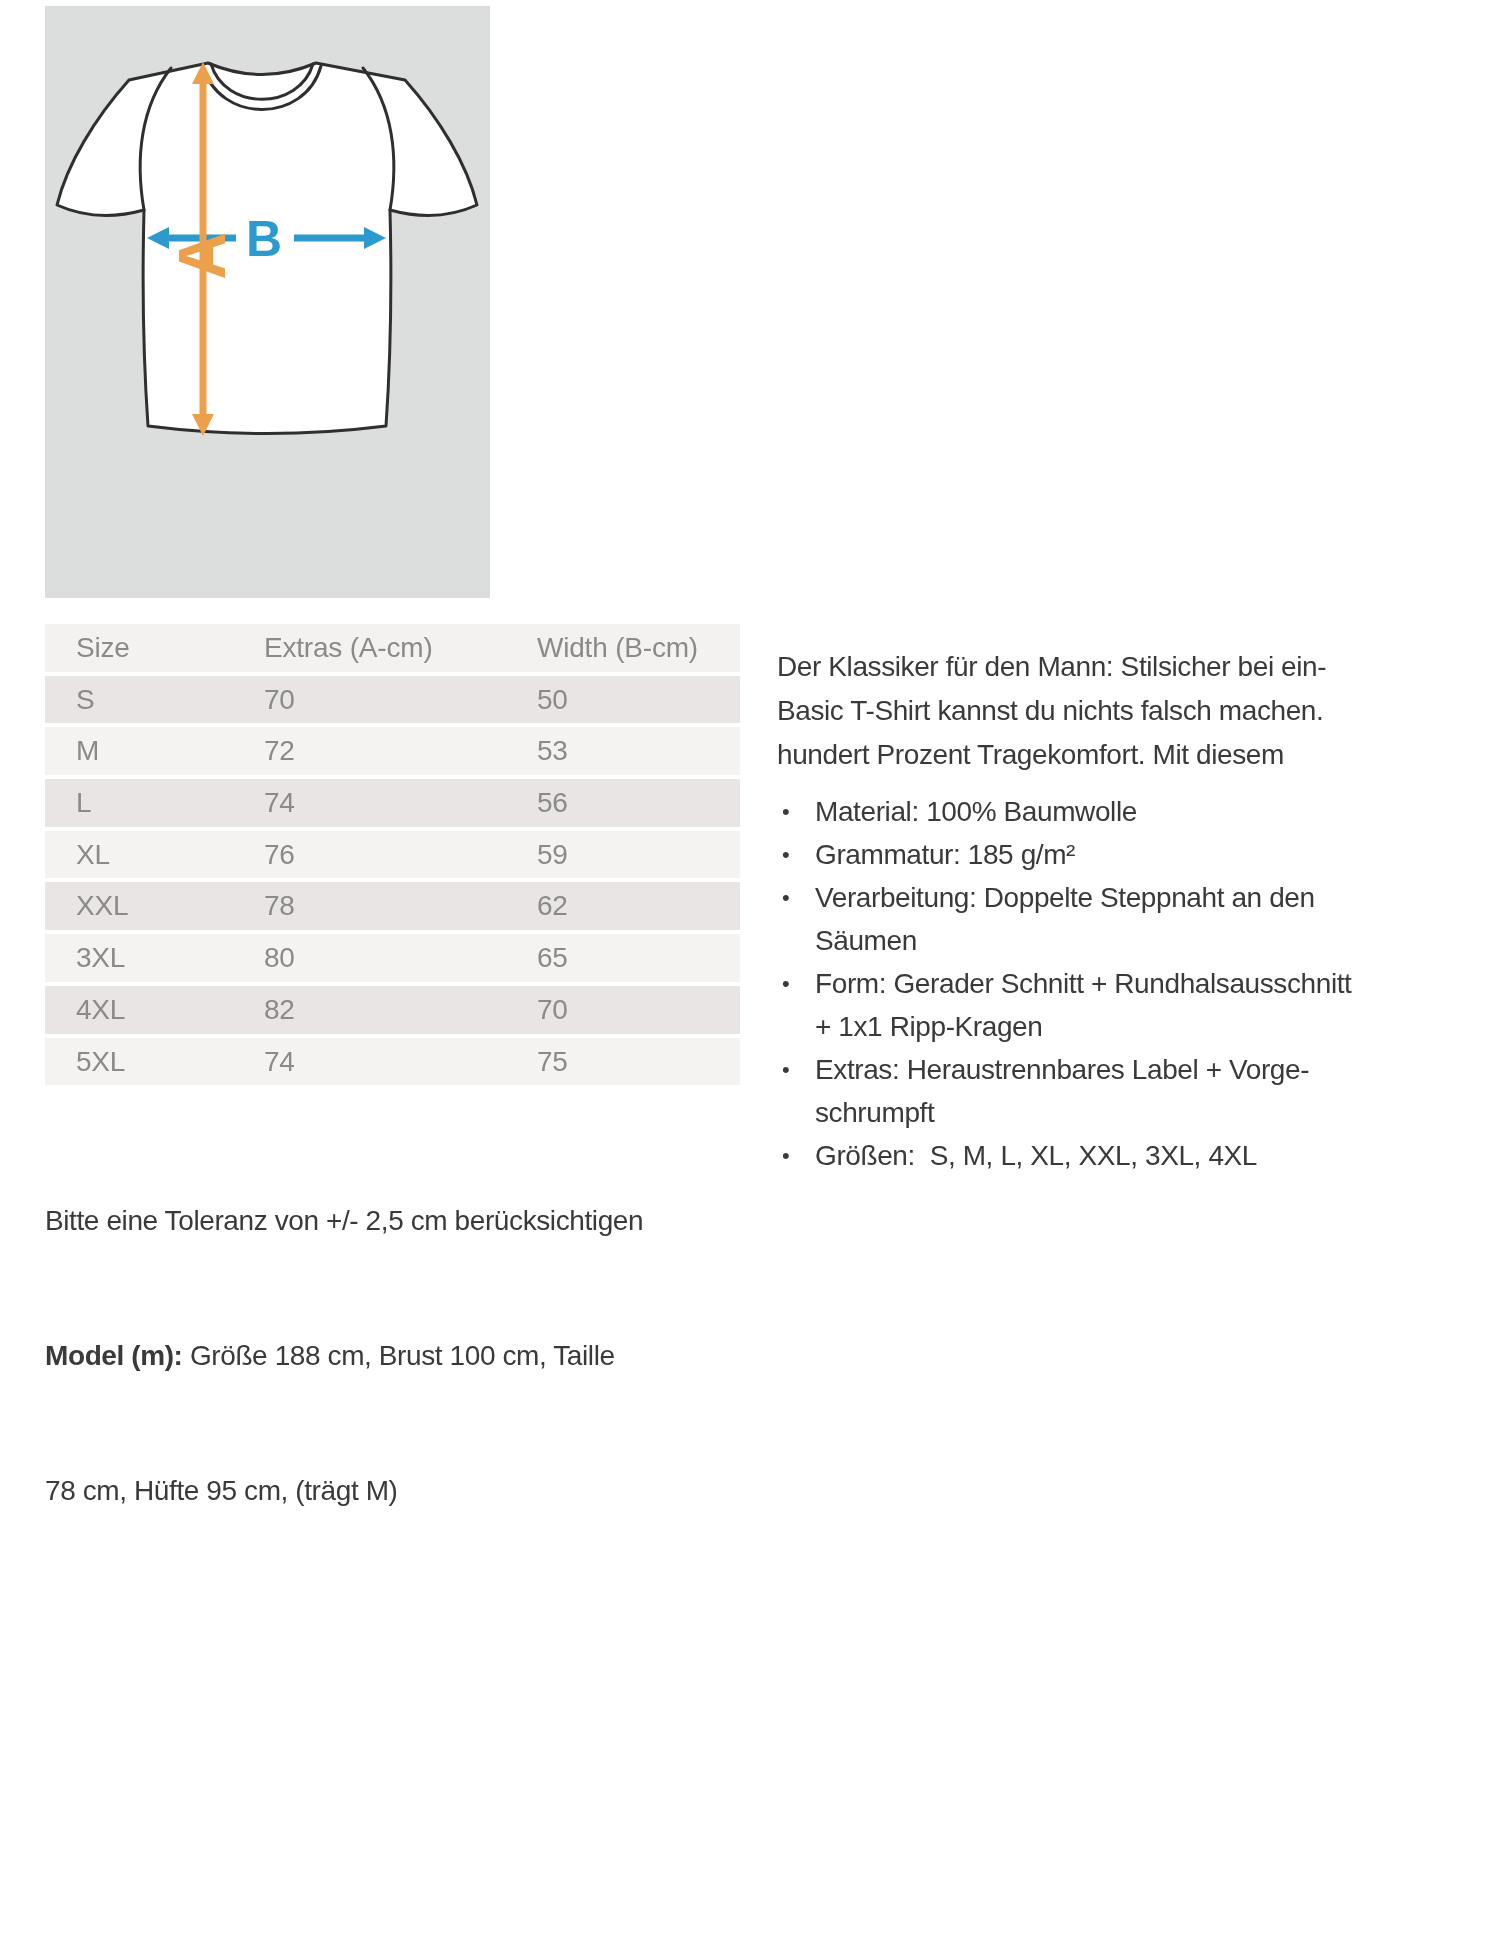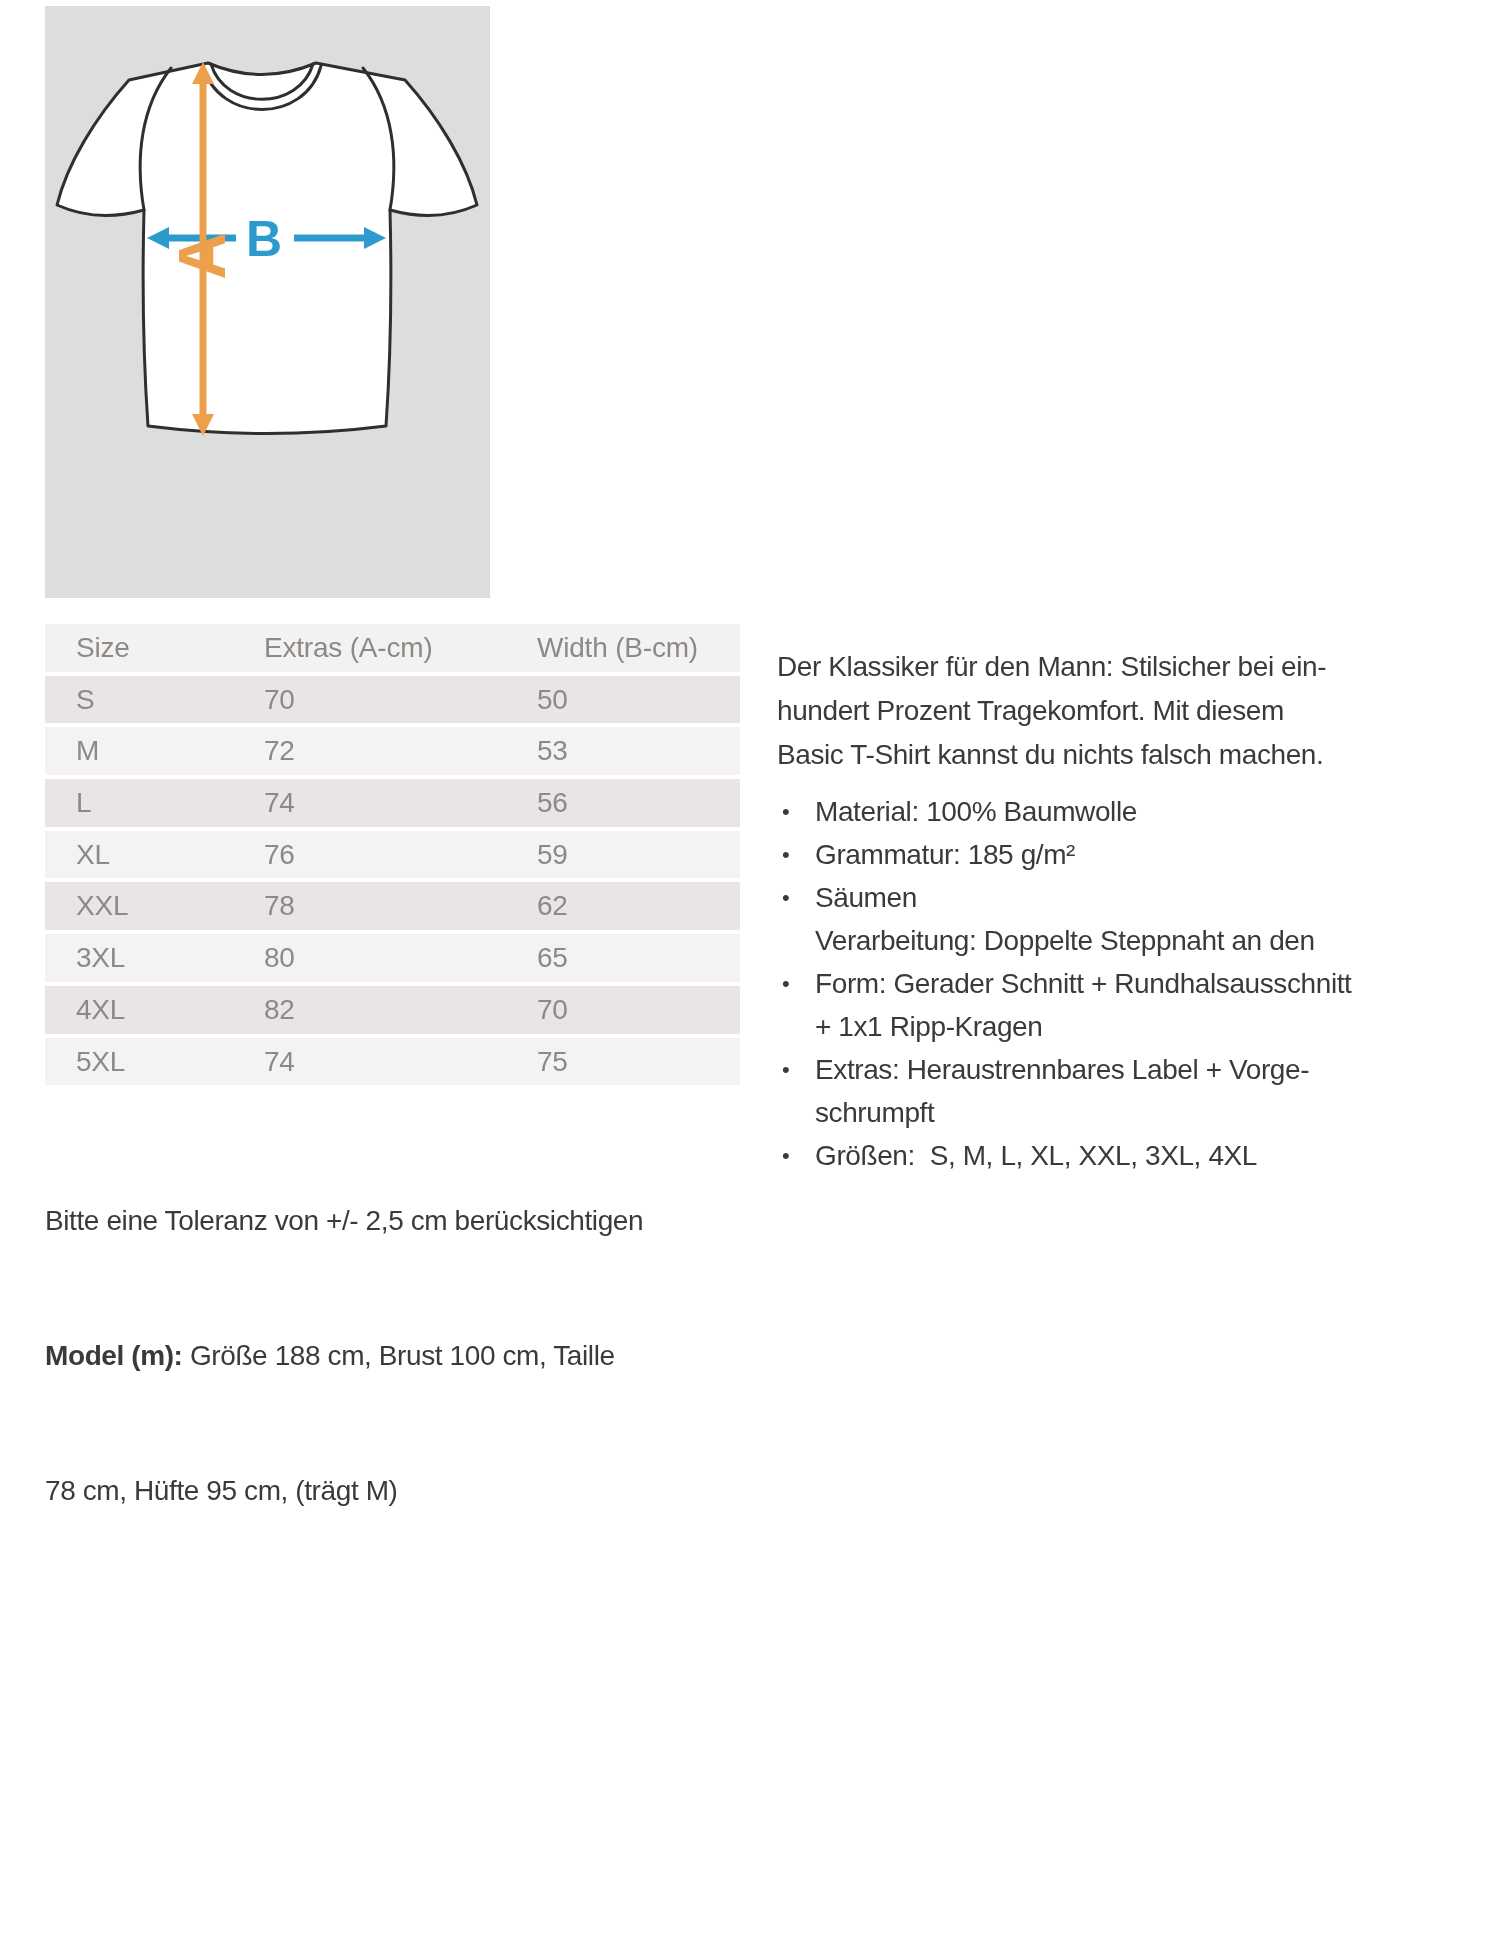--- a/index.html
+++ b/index.html
@@ -130,42 +130,42 @@
 
 <div class="abs note">
   <div>Bitte eine Toleranz von +/- 2,5 cm berücksichtigen</div>
   <div><span class="bold">Model (m):</span><span> Größe 188 cm, Brust 100 cm, Taille</span></div>
   <div>78 cm, Hüfte 95 cm, (trägt M)</div>
 </div>
 
 <div class="abs desc">
   <div>
     <div class="intro-line">Der Klassiker für den Mann: Stilsicher bei ein-</div>
+    <div class="intro-line">Basic T-Shirt kannst du nichts falsch machen.</div>
     <div class="intro-line">hundert Prozent Tragekomfort. Mit diesem</div>
-    <div class="intro-line">Basic T-Shirt kannst du nichts falsch machen.</div>
   </div>
 
   <div class="bullets">
     <div class="bullet">
       <span class="bullet-marker">•</span>
       <div class="bullet-lines">
         <div class="bl">Material: 100% Baumwolle</div>
       </div>
     </div>
     <div class="bullet">
       <span class="bullet-marker">•</span>
       <div class="bullet-lines">
         <div class="bl">Grammatur: 185 g/m²</div>
       </div>
     </div>
     <div class="bullet">
       <span class="bullet-marker">•</span>
       <div class="bullet-lines">
+        <div class="bl">Verarbeitung: Doppelte Steppnaht an den</div>
         <div class="bl">Säumen</div>
-        <div class="bl">Verarbeitung: Doppelte Steppnaht an den</div>
       </div>
     </div>
     <div class="bullet">
       <span class="bullet-marker">•</span>
       <div class="bullet-lines">
         <div class="bl">Form: Gerader Schnitt + Rundhalsausschnitt</div>
         <div class="bl">+ 1x1 Ripp-Kragen</div>
       </div>
     </div>
     <div class="bullet">

